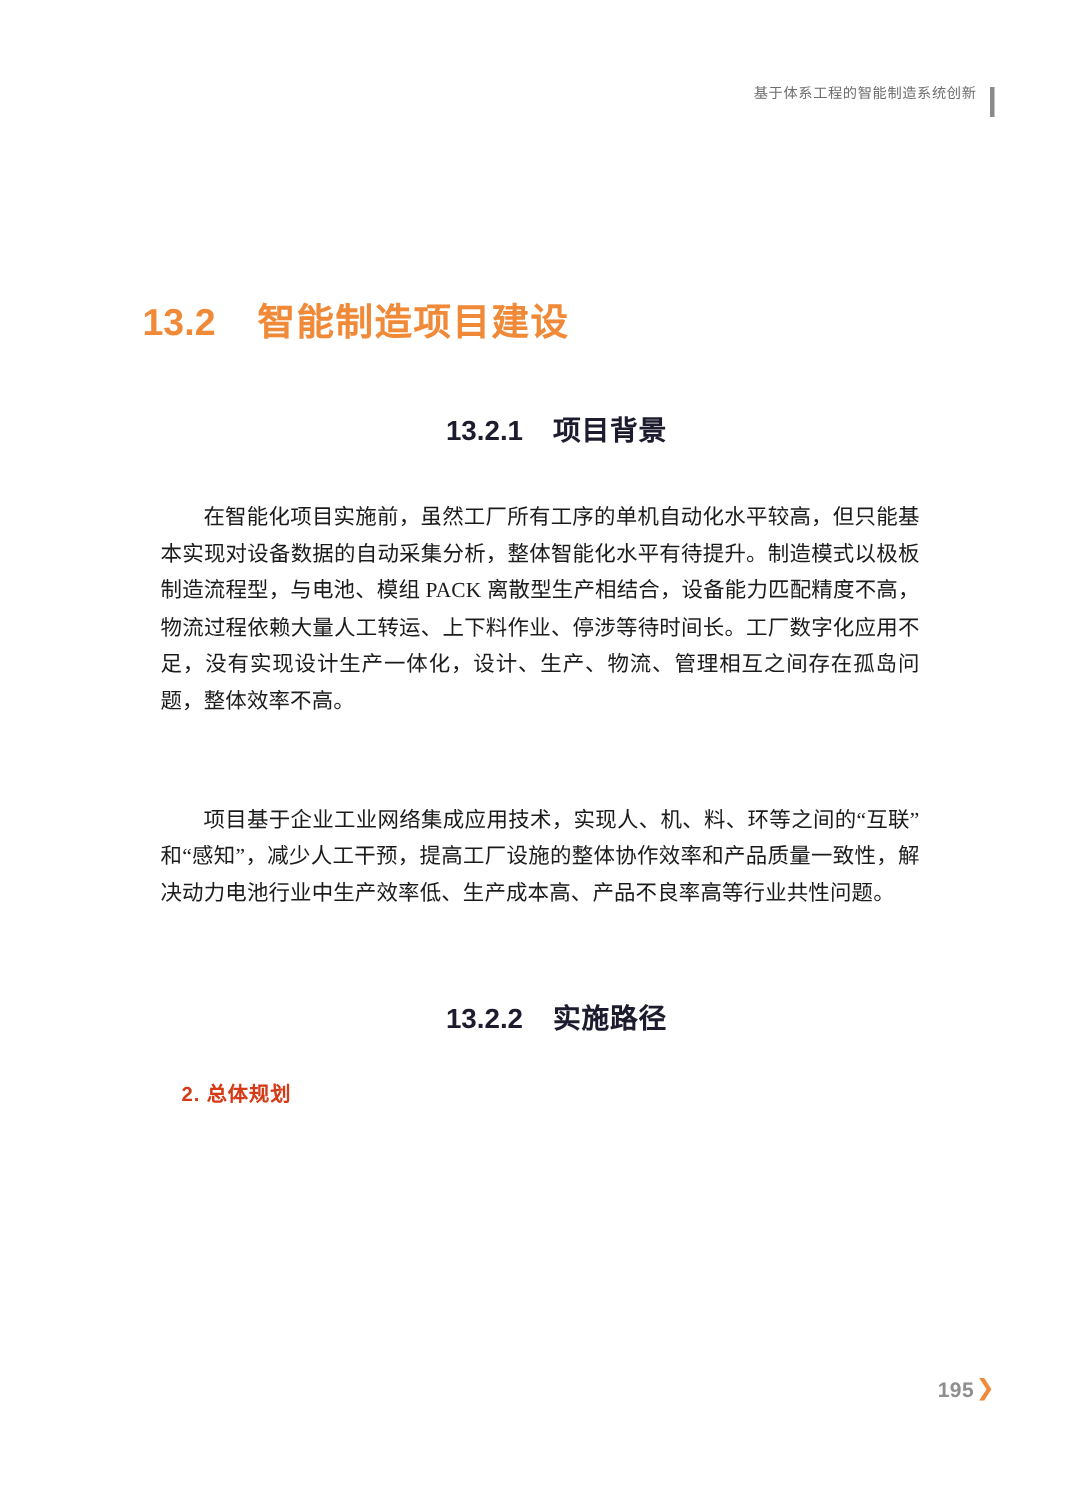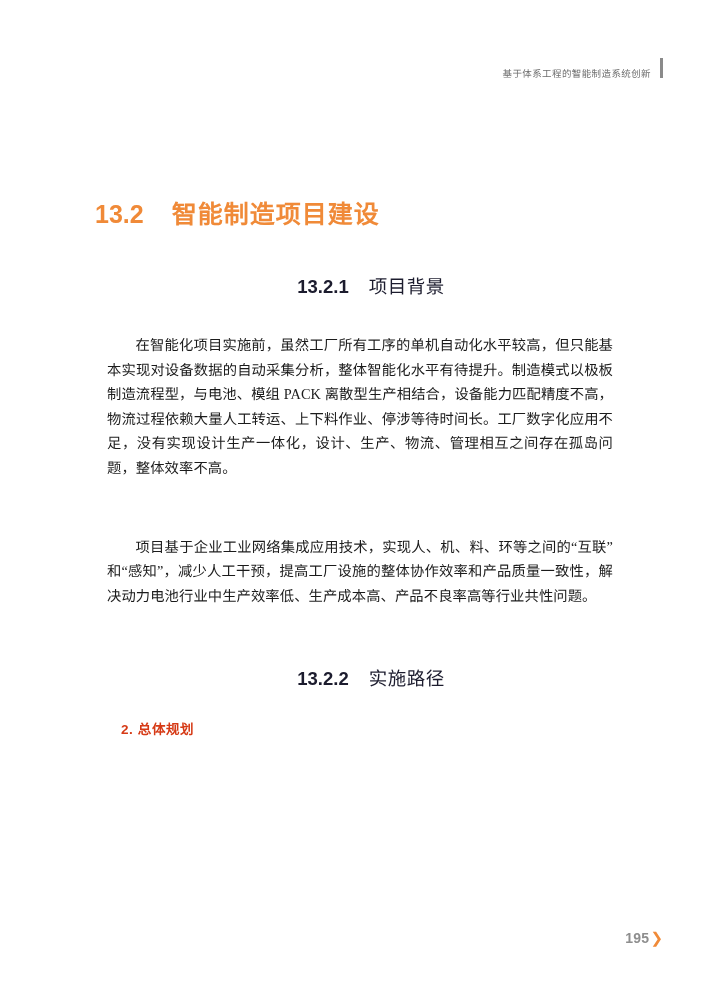--- a/index.html
+++ b/index.html
@@ -20,21 +20,21 @@
     overflow: hidden;
     box-sizing: border-box;
   }
 
   
   .running-header {
     position: absolute;
     top: 58px;
     right: 58px;
     display: flex;
-    align-items: flex-end;
+    align-items: flex-start;
     gap: 9px;
     height: 20px;
   }
   .running-header .rh-text {
     font-family: "Liberation Sans", "DejaVu Sans", sans-serif;
     font-size: 9.5px;
     letter-spacing: 0.4px;
     color: #6e6e6e;
     white-space: nowrap;
     line-height: 1;
@@ -87,21 +87,21 @@
   }
   .h2 .h2-num {
     font-family: "Liberation Sans", "DejaVu Sans", sans-serif;
     font-size: 18.5px;
     font-weight: 700;
     color: #1c1c2e;
   }
   .h2 .h2-text {
     font-family: "Liberation Sans", "DejaVu Sans", sans-serif;
     font-size: 18.5px;
-    font-weight: 400;
+    font-weight: 700;
     color: #1c1c2e;
     margin-left: 20px;
     letter-spacing: 0.5px;
   }
 
   
   .h3 {
     font-family: "Liberation Sans", "DejaVu Sans", sans-serif;
     font-size: 13.5px;
     font-weight: 700;
@@ -129,21 +129,21 @@
   .sp-h2-p    { height: 23px; }
   .sp-p-p     { height: 15px; }
   .sp-p-h2b   { height: 44px; }
   .sp-h2-h3   { height: 28px; }
   .sp-h3-p    { height: 18px; }
 
   
   .folio {
     position: absolute;
     right: 58px;
-    bottom: 60px;
+    bottom: 72px;
     display: flex;
     align-items: center;
     gap: 1px;
     line-height: 1;
   }
   .folio .folio-num {
     font-family: "Liberation Sans", "DejaVu Sans", sans-serif;
     font-size: 14px;
     font-weight: 700;
     color: #8e8e8e;

